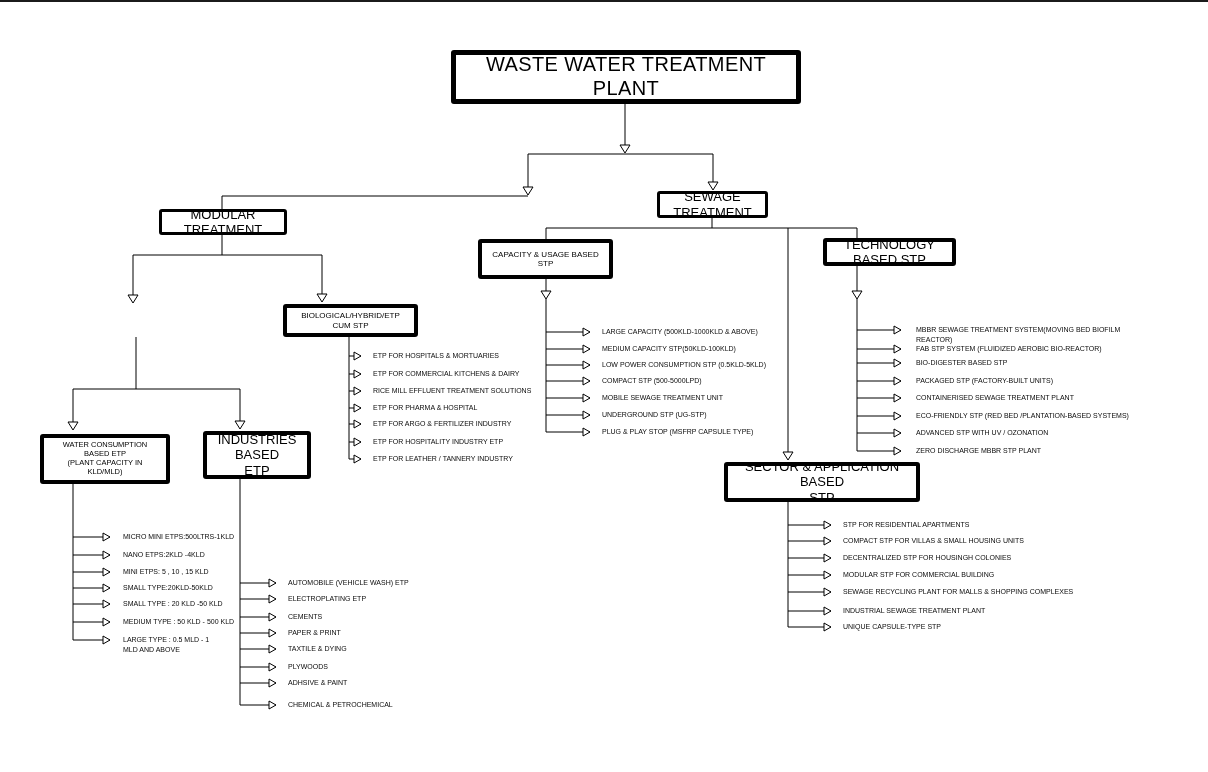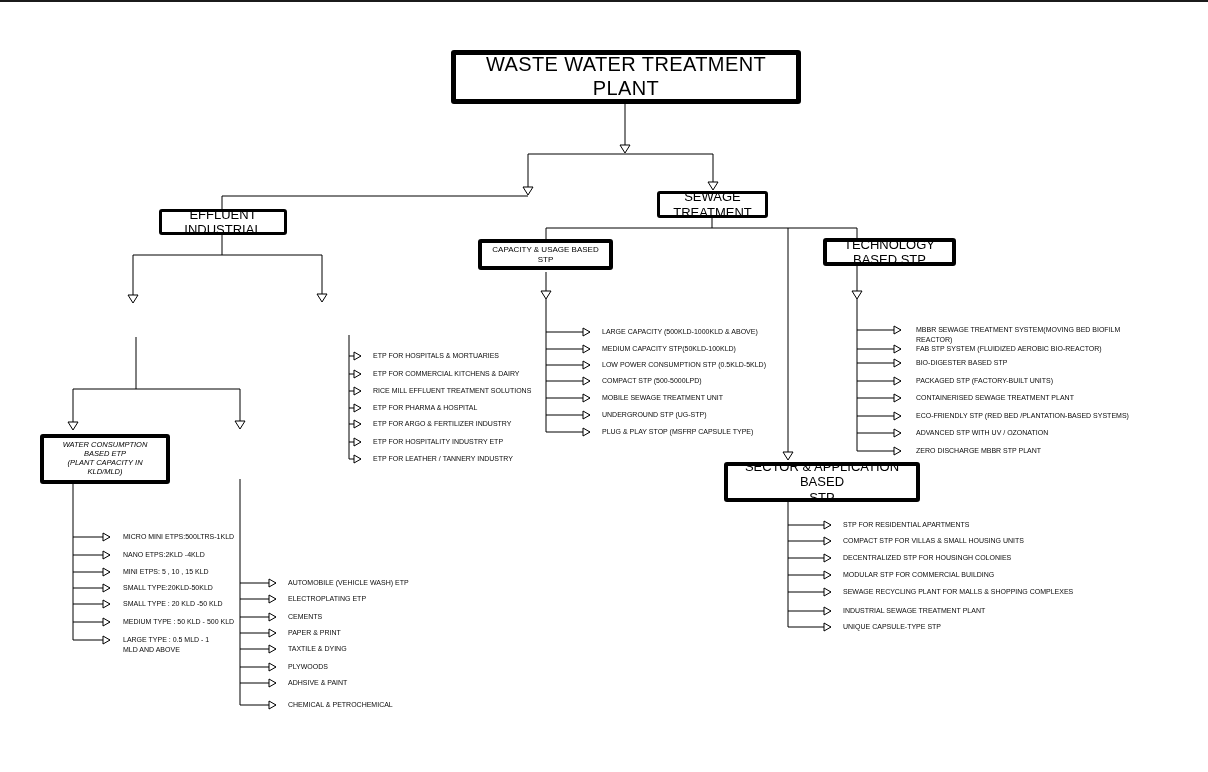--- a/index.html
+++ b/index.html
@@ -13,21 +13,21 @@
   .ah use{fill:#ffffff;stroke:#000;stroke-width:1;}
   .box{
     position:absolute;background:#fff;border:4px solid #000;border-radius:3px;
     display:flex;align-items:center;justify-content:center;text-align:center;
     white-space:pre-line;box-sizing:border-box;line-height:1.18;letter-spacing:0;
   }
   .box.title{border-width:5px;font-size:20px;letter-spacing:.4px;}
   .box.lvl2{border-width:3px;font-size:13px;}
   .box.lvl3{border-width:4px;font-size:8px;}
   .box.f85{font-size:13px;}
-  .box.f75{font-size:7.5px;font-style:italic;}
+  .box.f75{font-size:7.5px;}
   .leaf{
     position:absolute;font-size:7px;line-height:9.5px;white-space:pre-line;color:#0a0a0a;
   }
 </style>
 </head>
 <body>
 
 <div id="canvas">
   <div class="top-border"></div>
 
@@ -109,29 +109,33 @@
         <use href="#ar" x="831" y="541"></use>
         <use href="#ar" x="831" y="558"></use>
         <use href="#ar" x="831" y="575"></use>
         <use href="#ar" x="831" y="592"></use>
         <use href="#ar" x="831" y="611"></use>
         <use href="#ar" x="831" y="627"></use>
     </g>
   </svg>
 
   <div class="box title" style="left:451px;top:50px;width:350px;height:54px">WASTE WATER TREATMENT PLANT</div>
-  <div class="box lvl2" style="left:159px;top:209px;width:128px;height:26px">EFFLUENT INDUSTRIAL</div>
+  <div class="box lvl2" style="left:159px;top:209px;width:128px;height:26px">MODULAR TREATMENT</div>
   <div class="box lvl2" style="left:657px;top:191px;width:111px;height:27px">SEWAGE TREATMENT</div>
-  <div class="box lvl3" style="left:478px;top:239px;width:135px;height:31px">CAPACITY &amp; USAGE BASED
+  <div class="box lvl3" style="left:478px;top:239px;width:135px;height:40px">CAPACITY &amp; USAGE BASED
 STP</div>
   <div class="box lvl3 f85" style="left:823px;top:238px;width:133px;height:28px">TECHNOLOGY BASED STP</div>
+  <div class="box lvl3" style="left:283px;top:304px;width:135px;height:33px">BIOLOGICAL/HYBRID/ETP
+CUM STP</div>
   <div class="box lvl3 f75" style="left:40px;top:434px;width:130px;height:50px">WATER CONSUMPTION
 BASED ETP
 (PLANT CAPACITY IN
 KLD/MLD)</div>
+  <div class="box lvl3 f85" style="left:203px;top:431px;width:108px;height:48px">INDUSTRIES BASED
+ETP</div>
   <div class="box lvl3 f85" style="left:724px;top:462px;width:196px;height:40px">SECTOR &amp; APPLICATION BASED
 STP</div>
 
   <div>
     <div class="leaf" style="left:373px;top:351px">ETP FOR HOSPITALS &amp; MORTUARIES</div>
     <div class="leaf" style="left:373px;top:369px">ETP FOR COMMERCIAL KITCHENS &amp; DAIRY</div>
     <div class="leaf" style="left:373px;top:386px">RICE MILL EFFLUENT TREATMENT SOLUTIONS</div>
     <div class="leaf" style="left:373px;top:403px">ETP FOR PHARMA &amp; HOSPITAL</div>
     <div class="leaf" style="left:373px;top:419px">ETP FOR ARGO &amp; FERTILIZER INDUSTRY</div>
     <div class="leaf" style="left:373px;top:437px">ETP FOR HOSPITALITY INDUSTRY ETP</div>

